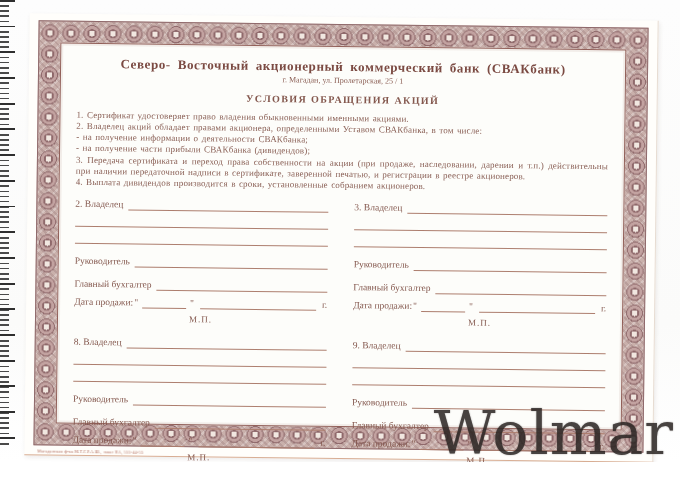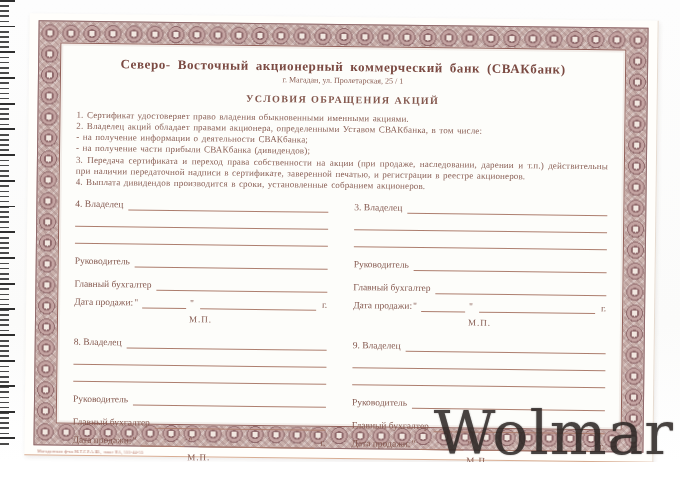--- a/index.html
+++ b/index.html
@@ -108,21 +108,21 @@
             <div>- на получение информации о деятельности СВАКбанка;</div>
             <div>- на получение части прибыли СВАКбанка (дивидендов);</div>
             <div>3. Передача сертификата и переход права собственности на акции (при продаже, наследовании, дарении и т.п.) действительны при наличии передаточной надписи в сертификате, заверенной печатью, и регистрации в реестре акционеров.</div>
             <div>4. Выплата дивидендов производится в сроки, установленные собранием акционеров.</div>
           </div>
 
           <div class="form-grid">
 
             <div>
               <div class="row owner-row">
-                <span>4. Владелец</span>
+                <span>2. Владелец</span>
                 <span class="wline"></span>
               </div>
               <div class="blank"></div>
               <div class="blank"></div>
               <div class="row sig-row">
                 <span>Руководитель</span>
                 <span class="wline"></span>
               </div>
               <div class="row sig-row">
                 <span>Главный бухгалтер</span>

